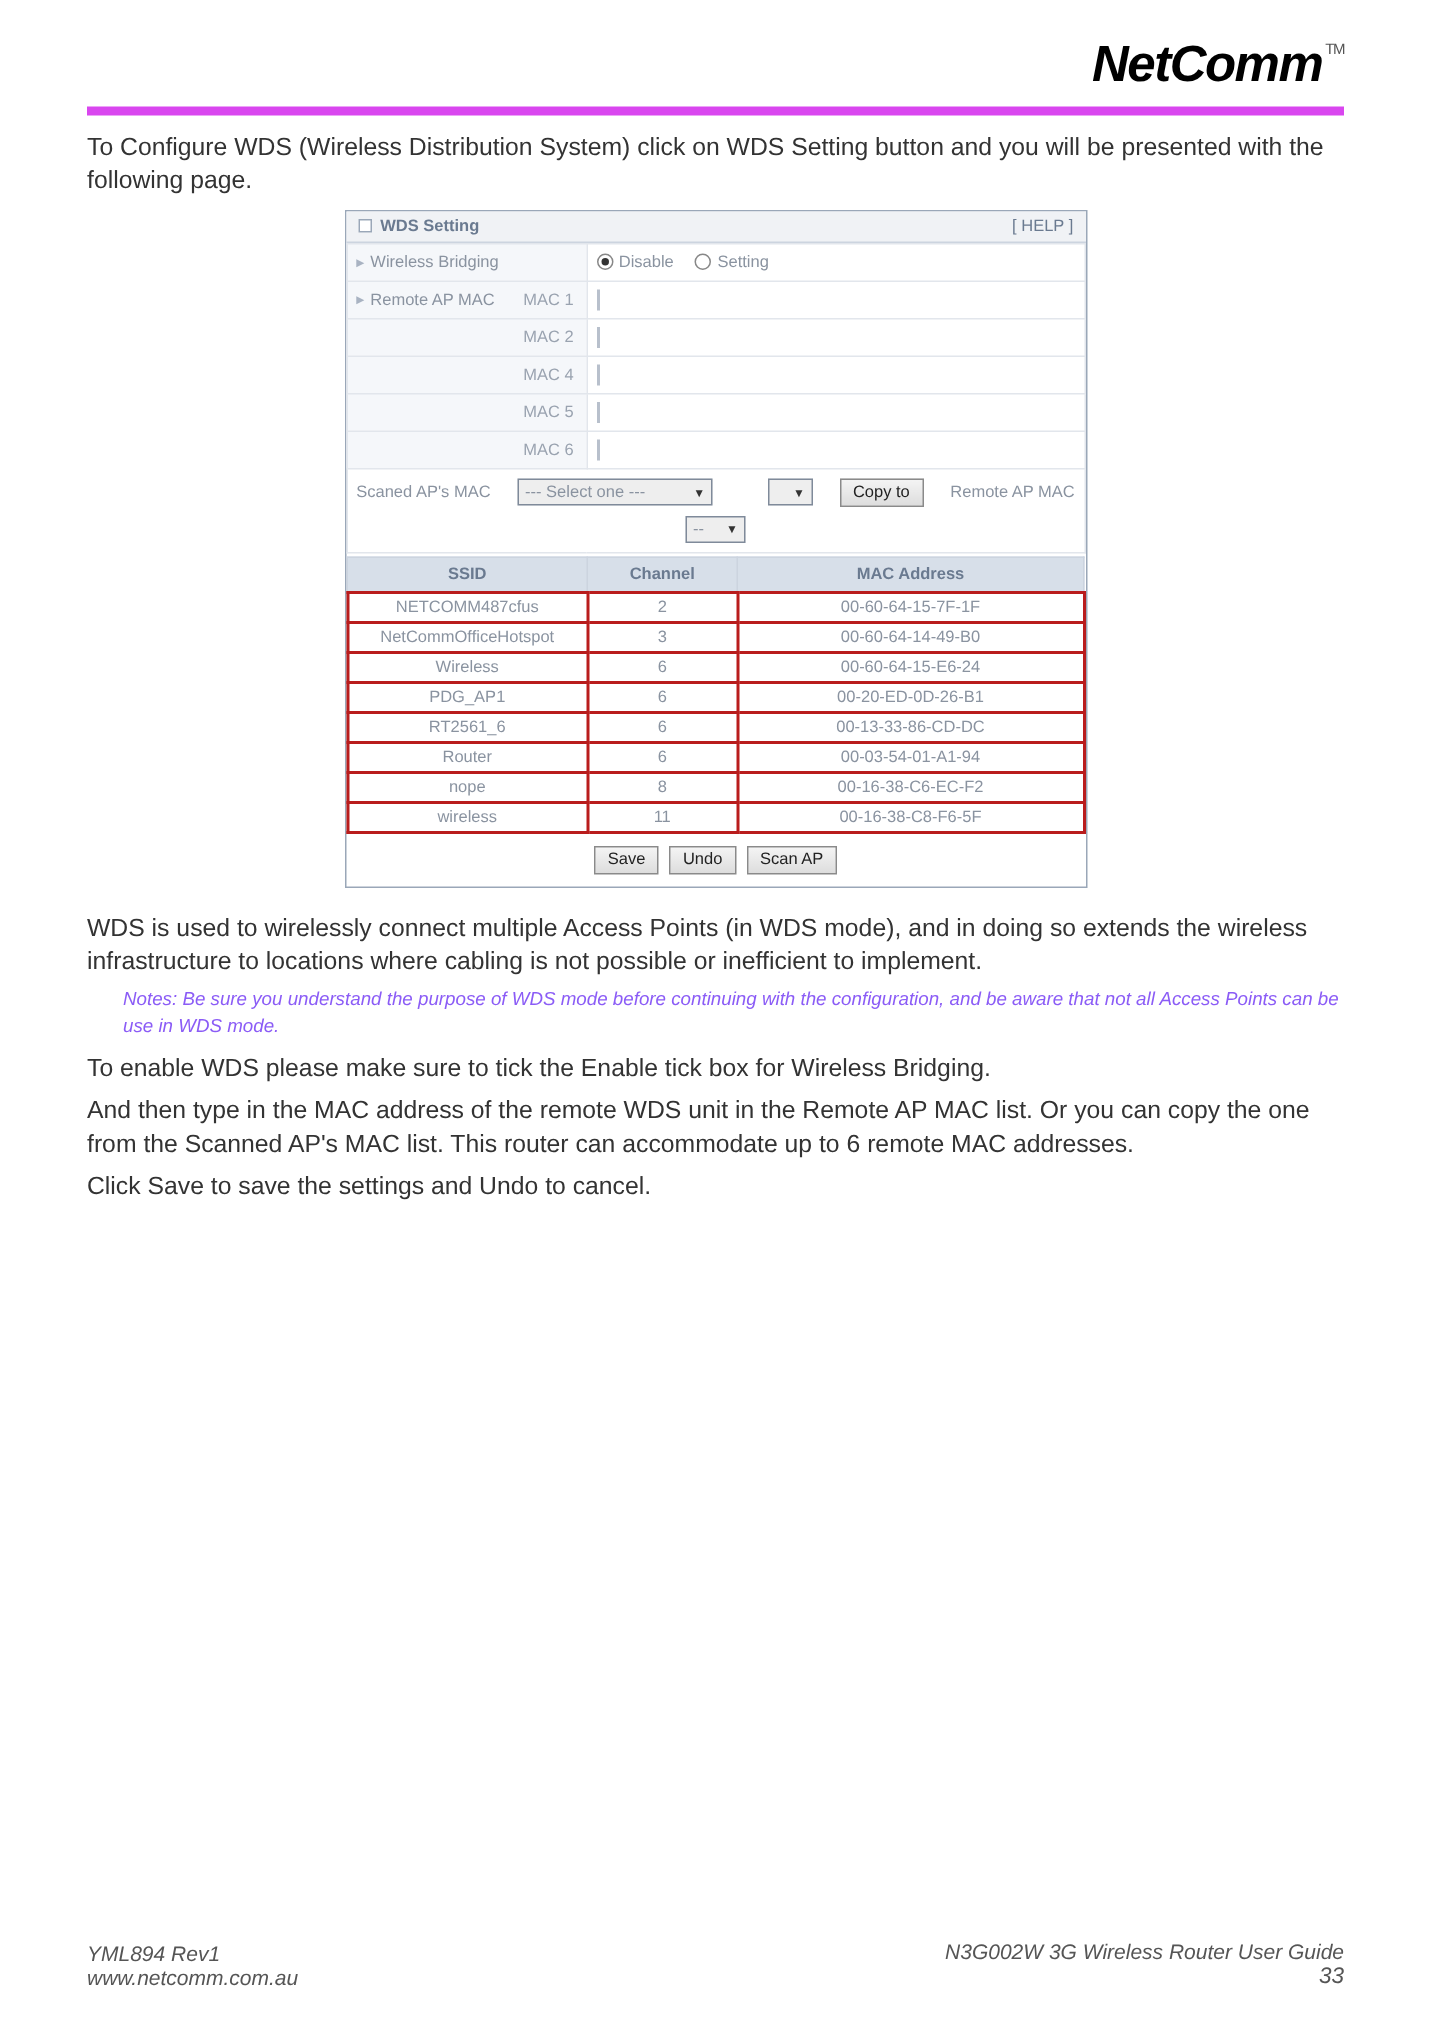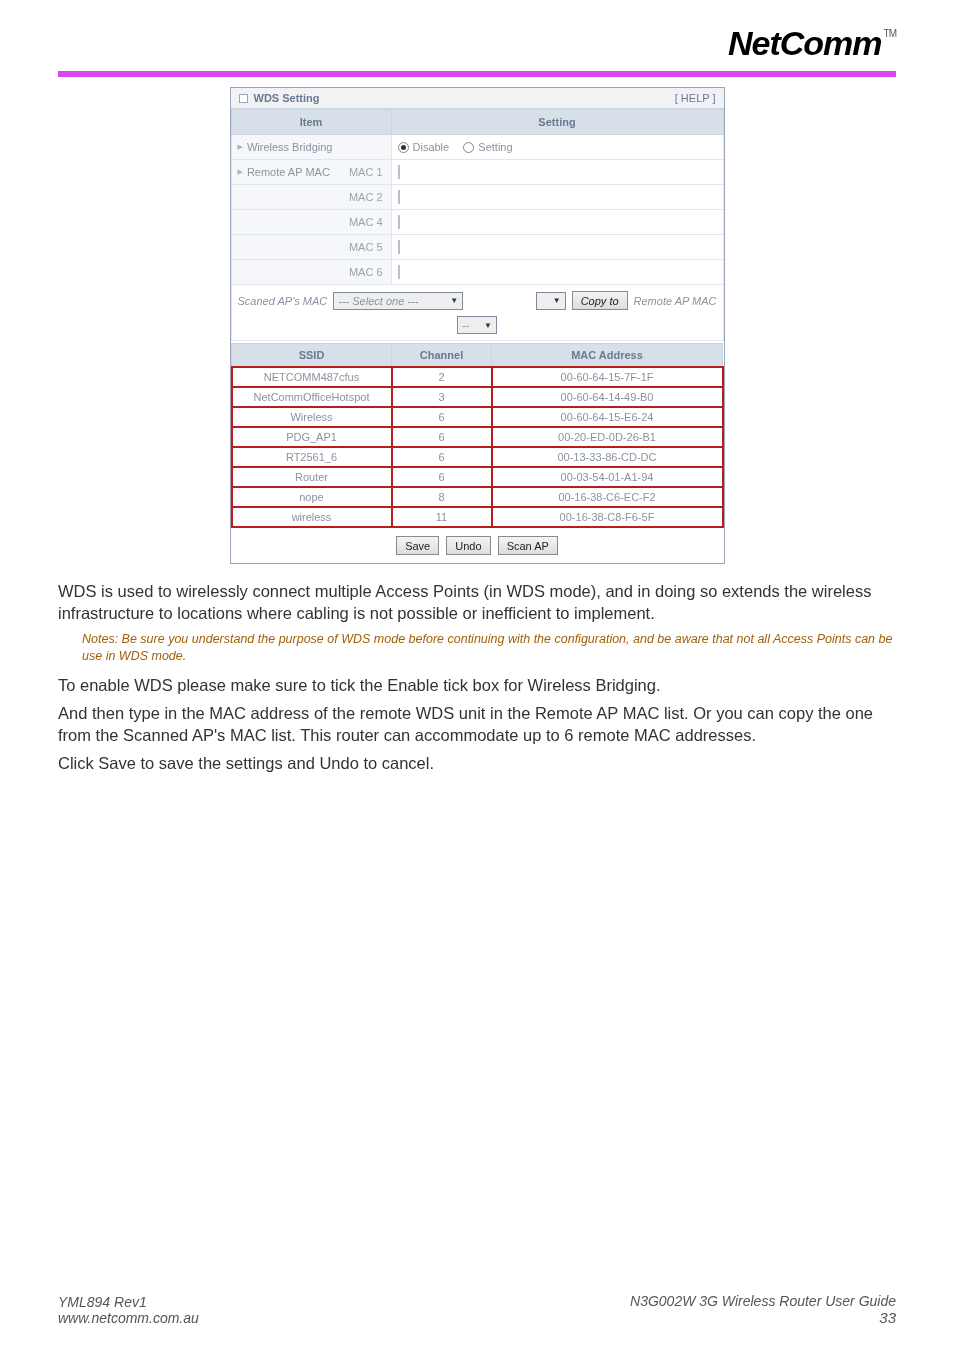--- a/index.html
+++ b/index.html
@@ -36,21 +36,21 @@
   .logo-tm { font-size: 10px; font-style: normal; font-weight:normal; color:#555; margin-top:4px; margin-left:2px;}
   .body-text {
     font-size: 16.5px;
     line-height: 1.35;
     margin: 6px 0;
     color: #333;
   }
   .note-text {
     font-size: 12.5px;
     font-style: italic;
-    color: #a16207;
+    color: #8b5cf6;
     margin: 4px 0 8px 24px;
     line-height: 1.4;
   }
   .screenshot-wrap {
     display:flex;
     justify-content:center;
     margin: 8px 0 16px 0;
   }
   .router-ui {
     width: 495px;
@@ -130,37 +130,34 @@
 <body>
 
 <div class="page">
   <div class="logo-bar">
     <span class="logo-text">
       <span>NetComm</span>
       <span class="logo-tm">TM</span>
     </span>
   </div>
 
+  <p class="body-text">To Configure WDS (Wireless Distribution System) click on WDS Setting button and you will be presented with the following page.</p>
 
   <div class="screenshot-wrap">
     <div class="router-ui">
       <div class="panel-header">
         <span class="left">
           <span class="sq"></span>
           <span>WDS Setting</span>
         </span>
         <span class="right">[ HELP ]</span>
       </div>
 
       <table class="cfg-table">
         <tbody>
-            <tr>
-          <th class="item-cell">Item</th>
-          <th>Setting</th>
-        </tr>
         <tr>
           <td class="item-cell" style="background:#f5f7fa;">
             <span class="item-label">
                   <span class="tri">▶</span>
             <span>Wireless Bridging</span>
                 </span>
           </td>
           <td>
             <span class="radio-wrap">
               <span class="radio-dot sel"></span>
@@ -194,21 +191,21 @@
         <tr class="mac-row">
               <td><span>MAC 5</span></td>
               <td><span class="np-input"></span></td>
             </tr>
         <tr class="mac-row">
               <td><span>MAC 6</span></td>
               <td><span class="np-input"></span></td>
             </tr>
         <tr class="scan-row">
           <td colspan="2">
-            <div style="display:flex; align-items:center; gap:6px;font-style:italic;">
+            <div style="display:flex; align-items:center; gap:18px;">
               <span>Scaned AP's MAC</span>
               <span class="np-select" style="width:130px; justify-content:space-between;">
                 <span>--- Select one ---</span>
                     <span class="arr">▼</span>
               </span>
               <span style="flex:1;"></span>
               <span class="np-select" style="width:30px; justify-content:flex-end;">
                 <span class="arr">▼</span>
               </span>
               <span class="np-btn">Copy to</span>

